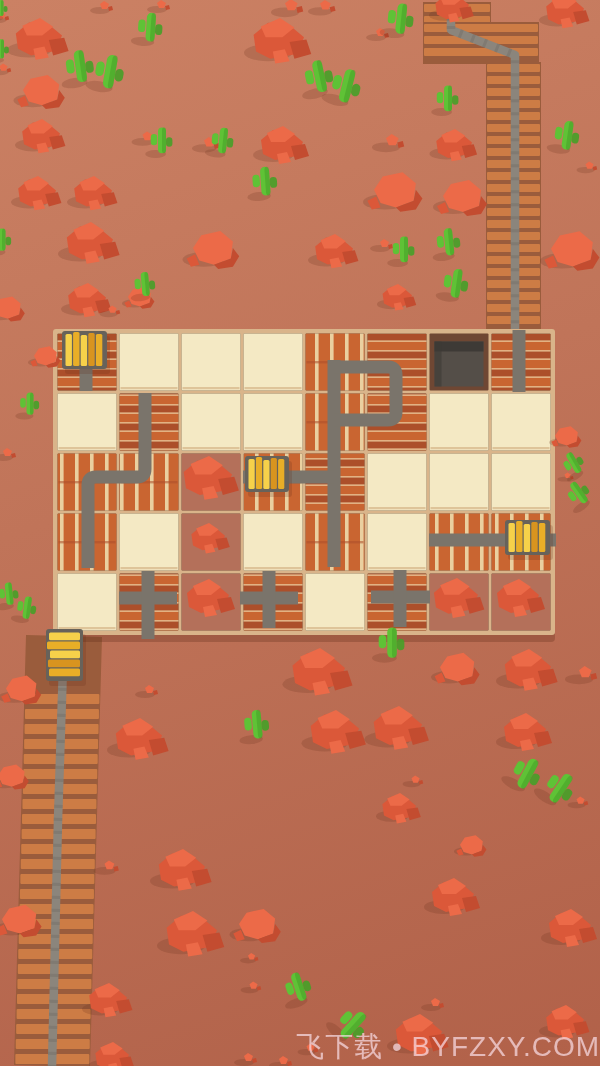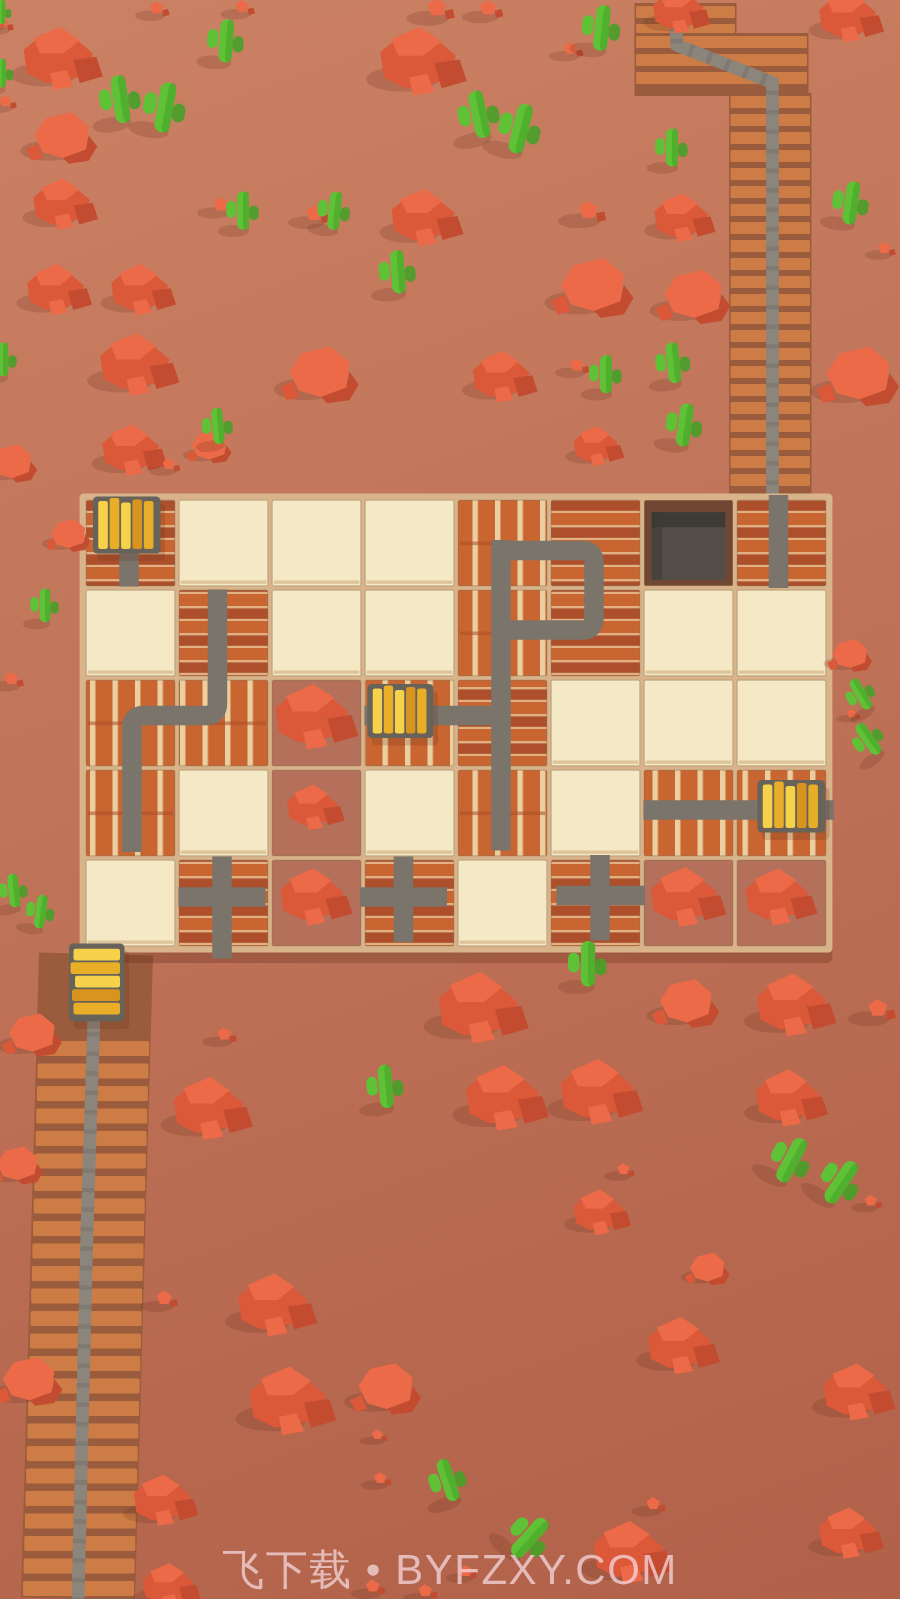--- a/index.html
+++ b/index.html
@@ -3,21 +3,21 @@
 <meta charset="utf-8">
 <style>
   html,body{margin:0;padding:0;background:#222;}
   .stage{
     position:relative;width:600px;height:1066px;overflow:hidden;
     background:linear-gradient(160deg,#cb8164 0%,#c07459 42%,#b16149 100%);
     font-family:"Liberation Sans",sans-serif;
   }
   .stage svg{position:absolute;left:0;top:0;}
   .watermark{
-    position:absolute;left:0;right:0;top:1028px;text-align:center;
+    position:absolute;left:0;right:0;top:1028px;text-align:right;
     font-size:28px;letter-spacing:1px;color:rgba(248,220,228,0.72);
     font-family:"Liberation Sans",sans-serif;user-select:none;
   }
 </style>
 </head>
 <body>
 
 <div class="stage">
   <svg id="scene" width="600" height="1066" viewBox="0 0 600 1066">
       <defs>

